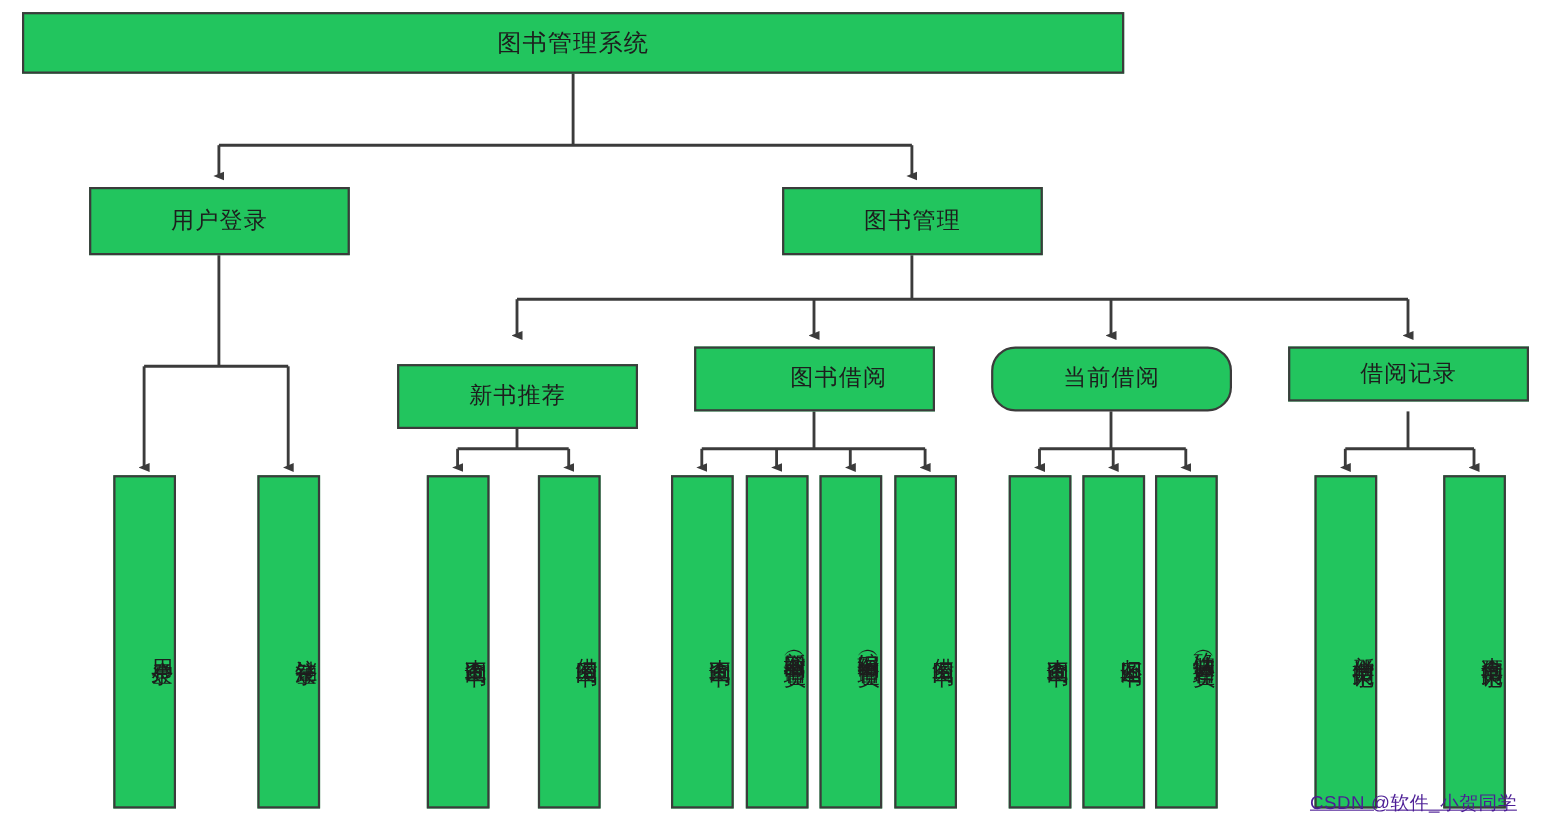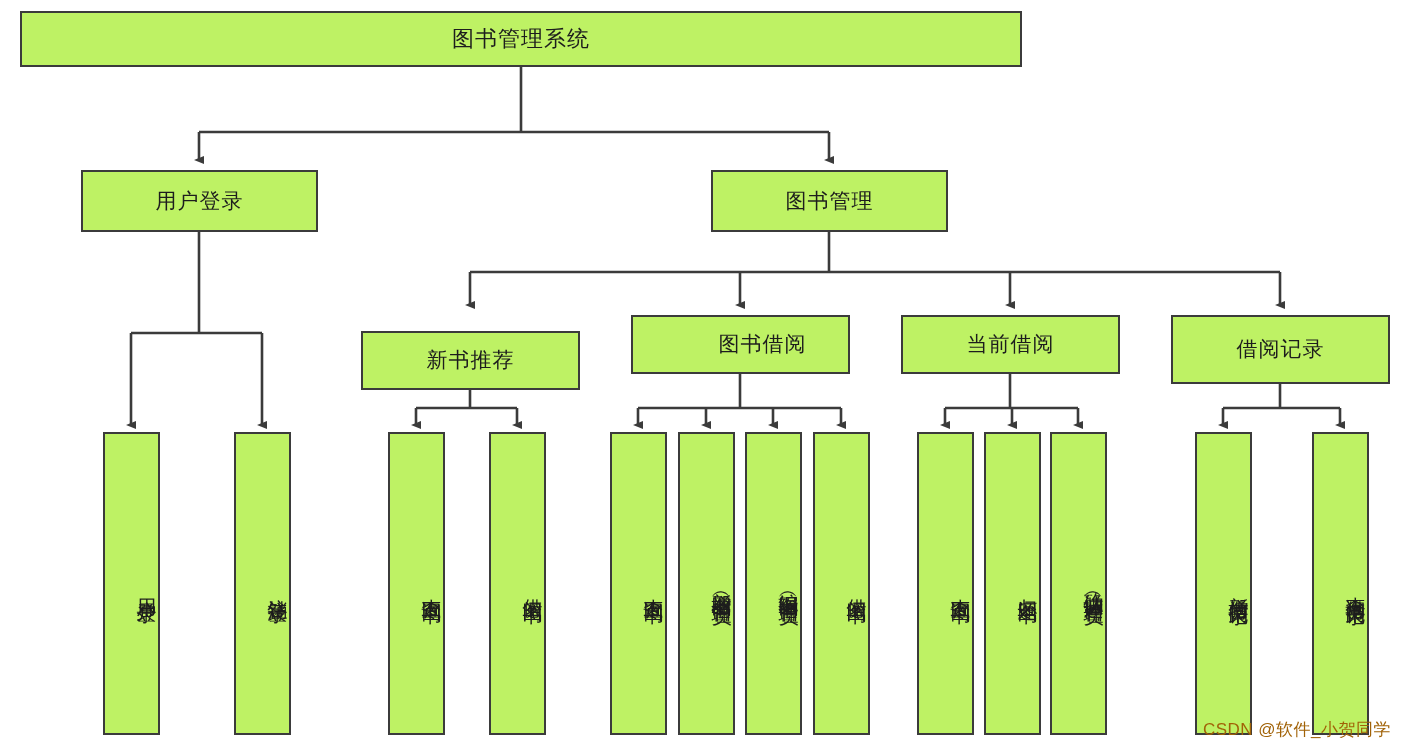--- a/index.html
+++ b/index.html
@@ -21,21 +21,21 @@
     position: absolute;
     left: 0;
     top: 0;
     width: 1405px;
     height: 747px;
     pointer-events: none;
   }
   .node {
     position: absolute;
     box-sizing: border-box;
-    background: #bef264;
+    background: #22c55e;
     border: 2px solid #3b3b3b;
     display: flex;
     align-items: center;
     justify-content: center;
     color: #1d1d1d;
     line-height: 1.18;
     text-align: center;
   }
   .node.horiz {
     font-size: 21px;
@@ -54,26 +54,27 @@
     padding-top: 6px;
   }
   .node.vert.tall-text {
     padding-top: 4px;
   }
   .vtext {
     display: block;
   }
   #watermark {
     position: absolute;
-    right: 14px;
+    right: 26px;
     bottom: 6px;
     font-size: 17px;
-    color: #a16207;
+    color: #4c1d95;
     letter-spacing: 0.5px;
     white-space: nowrap;
+    text-decoration: underline;
   }
 </style>
 </head>
 <body>
 
 <div id="canvas">
 
   <svg id="wires" viewBox="0 0 1405 747">
     <defs>
       <marker id="arrow" markerWidth="10" markerHeight="10" refX="5" refY="5" orient="auto" markerUnits="userSpaceOnUse">
@@ -134,24 +135,24 @@
   <div class="node horiz" style="left:711px; top:170px; width:237px; height:62px;">
     <span>图书管理</span>
   </div>
 
   <div class="node horiz" style="left:361px; top:315px; width:219px; height:59px;margin-top:16px;">
     <span>新书推荐</span>
   </div>
   <div class="node horiz" style="left:631px; top:315px; width:219px; height:59px;padding-left:44px;">
     <span>图书借阅</span>
   </div>
-  <div class="node horiz" style="left:901px; top:315px; width:219px; height:59px;">
+  <div class="node horiz" style="left:901px; top:315px; width:219px; height:59px;border-radius:22px;">
     <span>当前借阅</span>
   </div>
-  <div class="node horiz" style="left:1171px; top:315px; width:219px; height:69px;">
+  <div class="node horiz" style="left:1171px; top:315px; width:219px; height:50px;">
     <span>借阅记录</span>
   </div>
 
   <div class="node vert" style="left:103px; top:432px; width:57px; height:303px;">
     <span class="vtext">用户登录</span>
   </div>
   <div class="node vert" style="left:234px; top:432px; width:57px; height:303px;">
     <span class="vtext">注销登录</span>
   </div>
 

